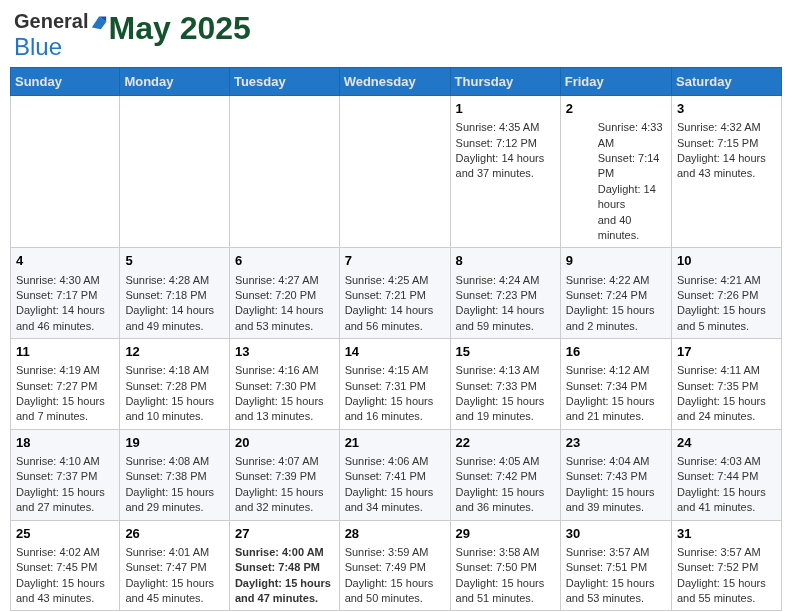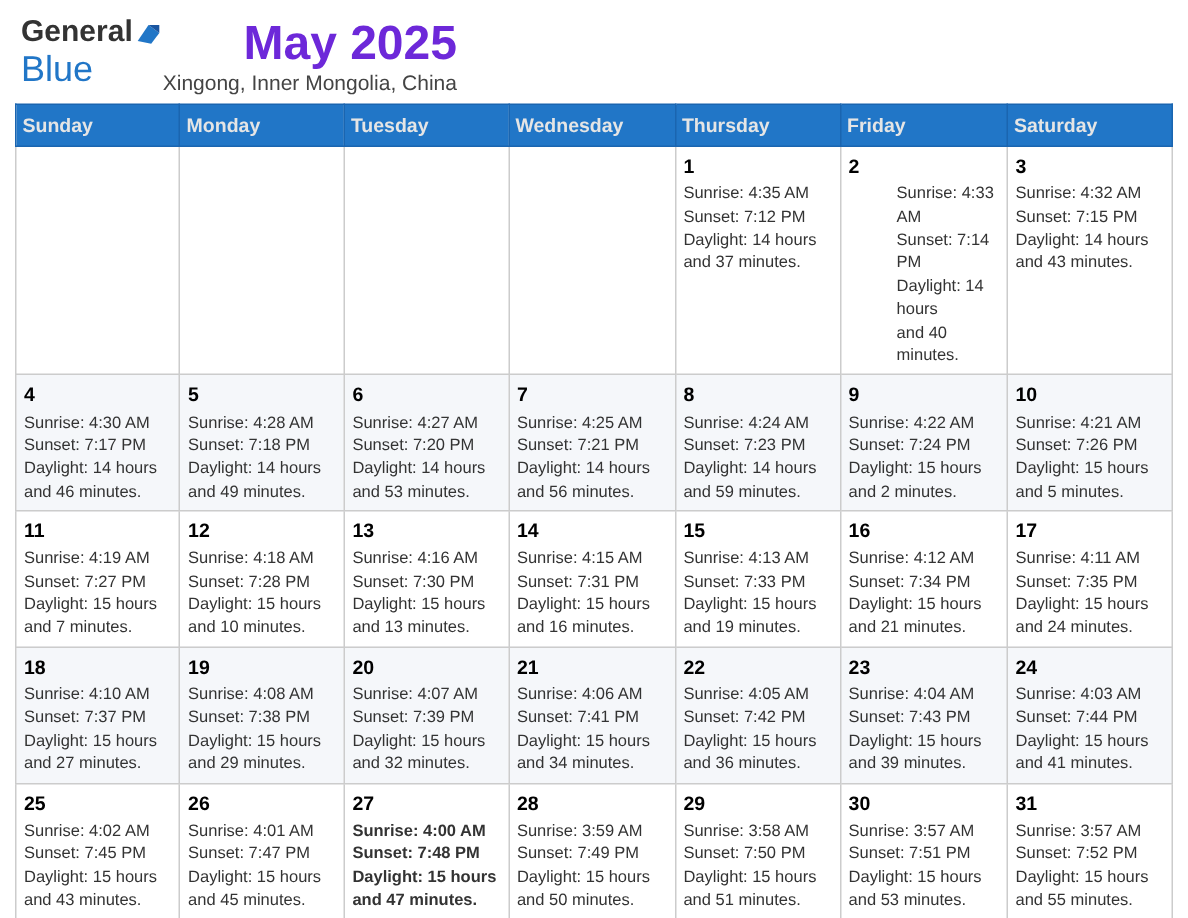--- a/index.html
+++ b/index.html
@@ -33,21 +33,21 @@
       width: 18px;
       height: 18px;
       margin-left: 2px;
     }
     .title-block {
       text-align: right;
     }
     .month-title {
       font-size: 32px;
       font-weight: bold;
-      color: #6d28d9;
+      color: #14532d;
     }
     .location {
       font-size: 14px;
       color: #444;
     }
     .calendar {
       width: 100%;
       border-collapse: collapse;
       border: 1px solid #ccc;
     }
@@ -100,21 +100,20 @@
         <polygon points="2,16 10,4 18,10 12,18" fill="#2176c7"></polygon>
         <polygon points="10,4 18,10 18,4" fill="#1a55a0"></polygon>
       </svg>
     </div>
     <div>
       <span class="logo-blue" style="font-size:24px;font-weight:normal;">Blue</span>
     </div>
   </div>
   <div class="title-block">
     <div class="month-title">May 2025</div>
-    <div class="location">Xingong, Inner Mongolia, China</div>
   </div>
 </div>
 
 <table class="calendar">
   <thead>
     <tr id="header-row">
     <th>Sunday</th>
         <th>Monday</th>
         <th>Tuesday</th>
         <th>Wednesday</th>

